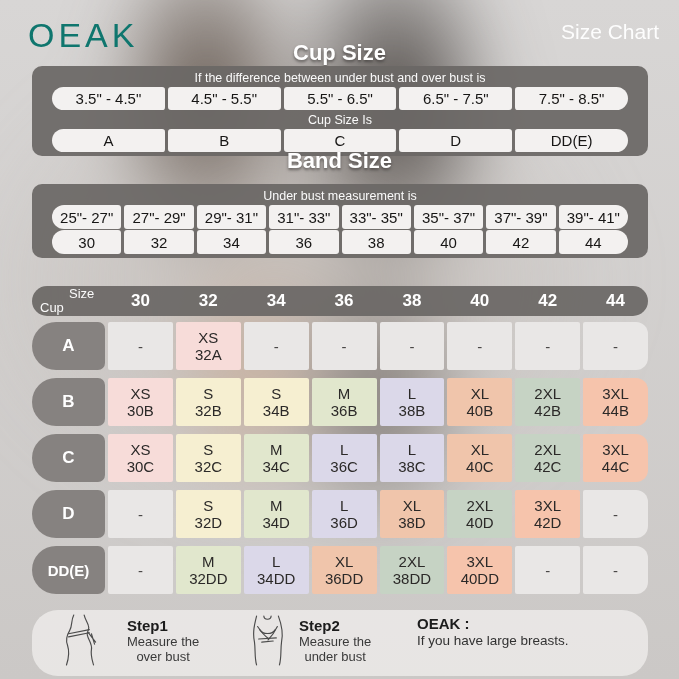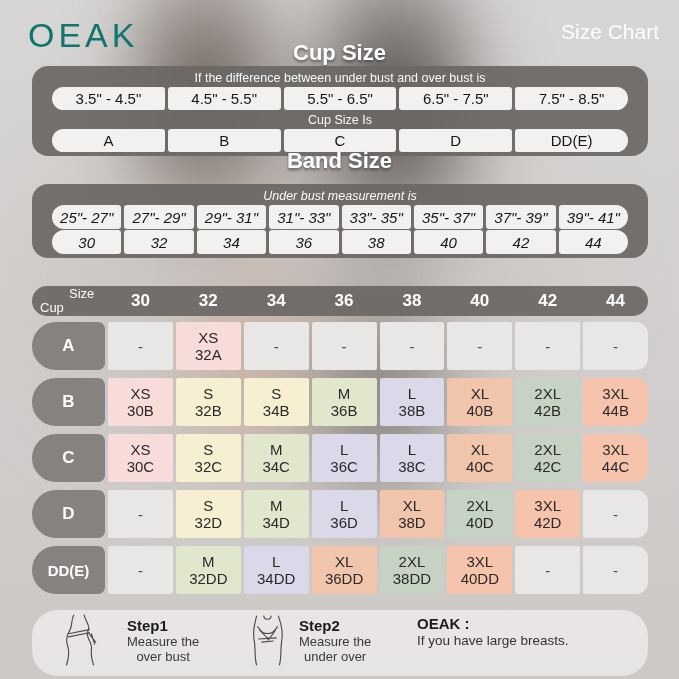--- a/index.html
+++ b/index.html
@@ -25,25 +25,25 @@
   .page-title{
     position:absolute;right:20px;top:20px;color:#fdfdfd;font-size:21px;font-weight:500;text-align:center;
   }
   .sec-title{
     position:absolute;left:0;width:100%;text-align:center;color:#fff;
     font-size:22px;font-weight:bold;text-shadow:0 2px 3px rgba(45,42,40,.6);
   }
   .cup-title{top:40px;}
   .band-title{top:148px;}
   .block{
-    position:absolute;left:32px;width:616px;border-radius:16px;
+    position:absolute;left:32px;width:616px;border-radius:10px;
     background:rgba(107,103,101,.93);padding:2px 16px 4px;box-sizing:border-box;
   }
   .cup-block{top:66px;}
-  .band-block{top:184px;font-style:italic;}
+  .band-block{top:184px;}
   .bar-label{
     color:#fafafa;font-size:12.5px;height:16px;line-height:16px;text-align:center;margin-top:2px;
   }
   .cells{display:grid;gap:3px;margin:1px 4px 0;}
   .grid5{grid-template-columns:repeat(5,1fr);height:23px;}
   .grid8{grid-template-columns:repeat(8,1fr);height:24px;}
   .t-cell{
     background:#f3f1f0;border-radius:3px;display:flex;align-items:center;justify-content:center;
     font-size:15px;font-weight:500;color:#171615;
   }
@@ -317,19 +317,19 @@
       <path d="M30,2 C33,10 35,18 33,27 C32,34 33,42 31,49"></path>
       <path d="M16,2 C16,6 23,6 23,2"></path>
       <path d="M12,15 C15,20 24,20 27,15"></path>
       <path d="M11,24 L28,23 M14,27 L25,26"></path>
       <path d="M10,12 C14,18 18,22 21,24 M29,12 C26,18 23,22 20,25"></path>
     </svg>
   </div>
   <div class="step step2-text">
     <div class="step-title">Step2</div>
     <div class="step-line">Measure the</div>
-    <div class="step-line">under over</div>
+    <div class="step-line">under bust</div>
   </div>
   <div class="tips">
     <div class="tips-title">OEAK :</div>
     <div class="tips-line">If you have large breasts.</div>
   </div>
 </div>
 
 </body></html>

